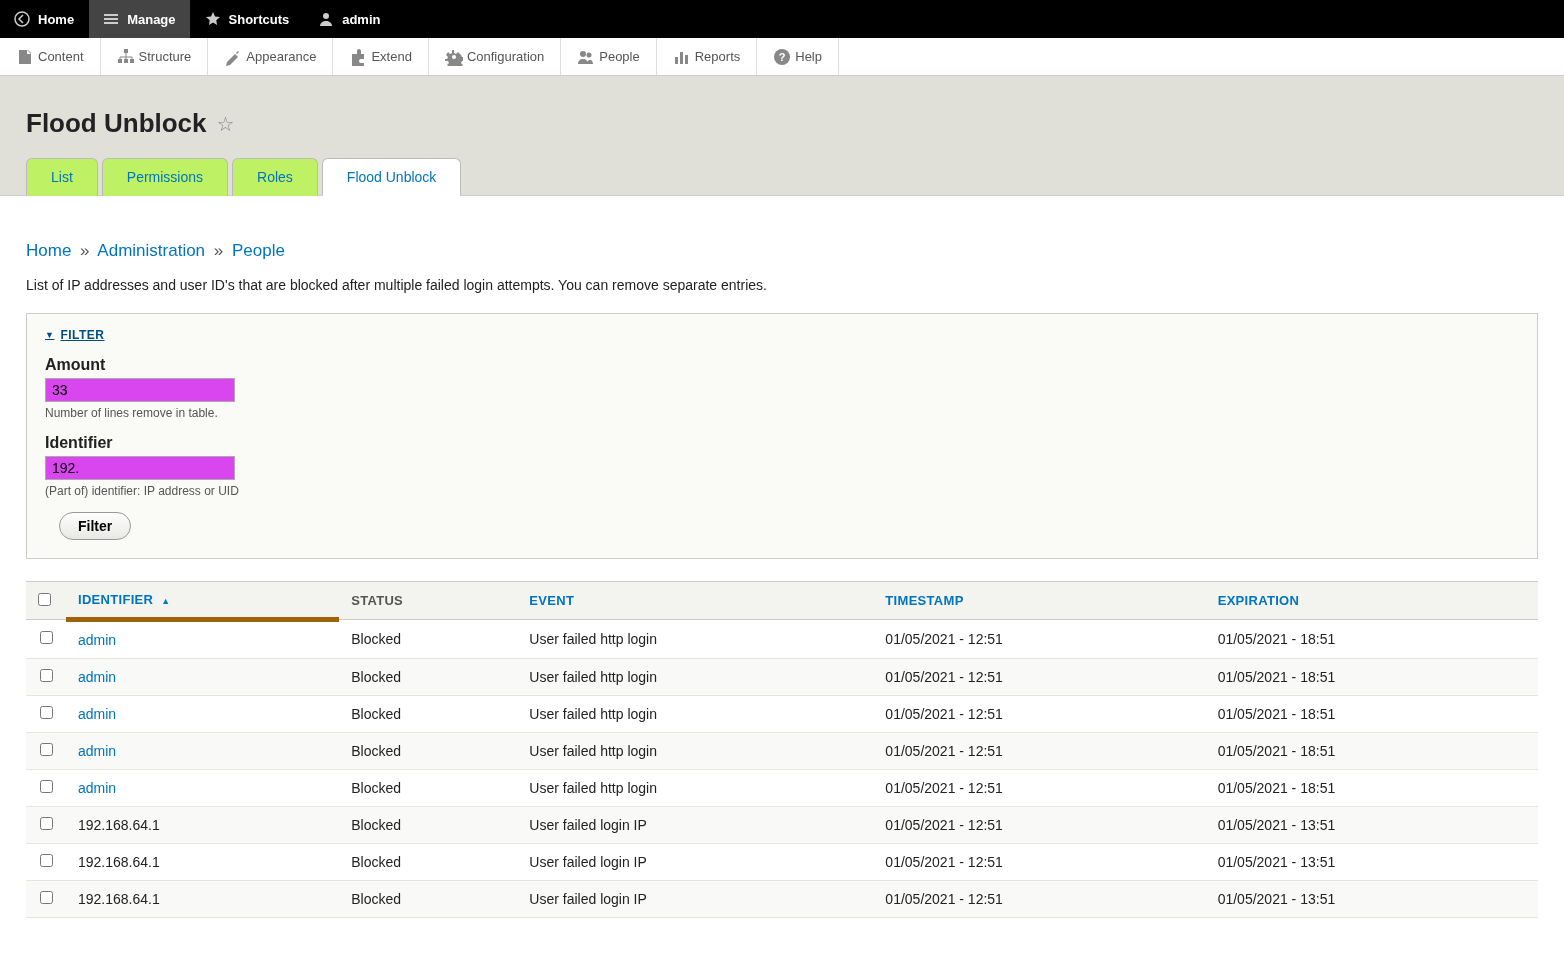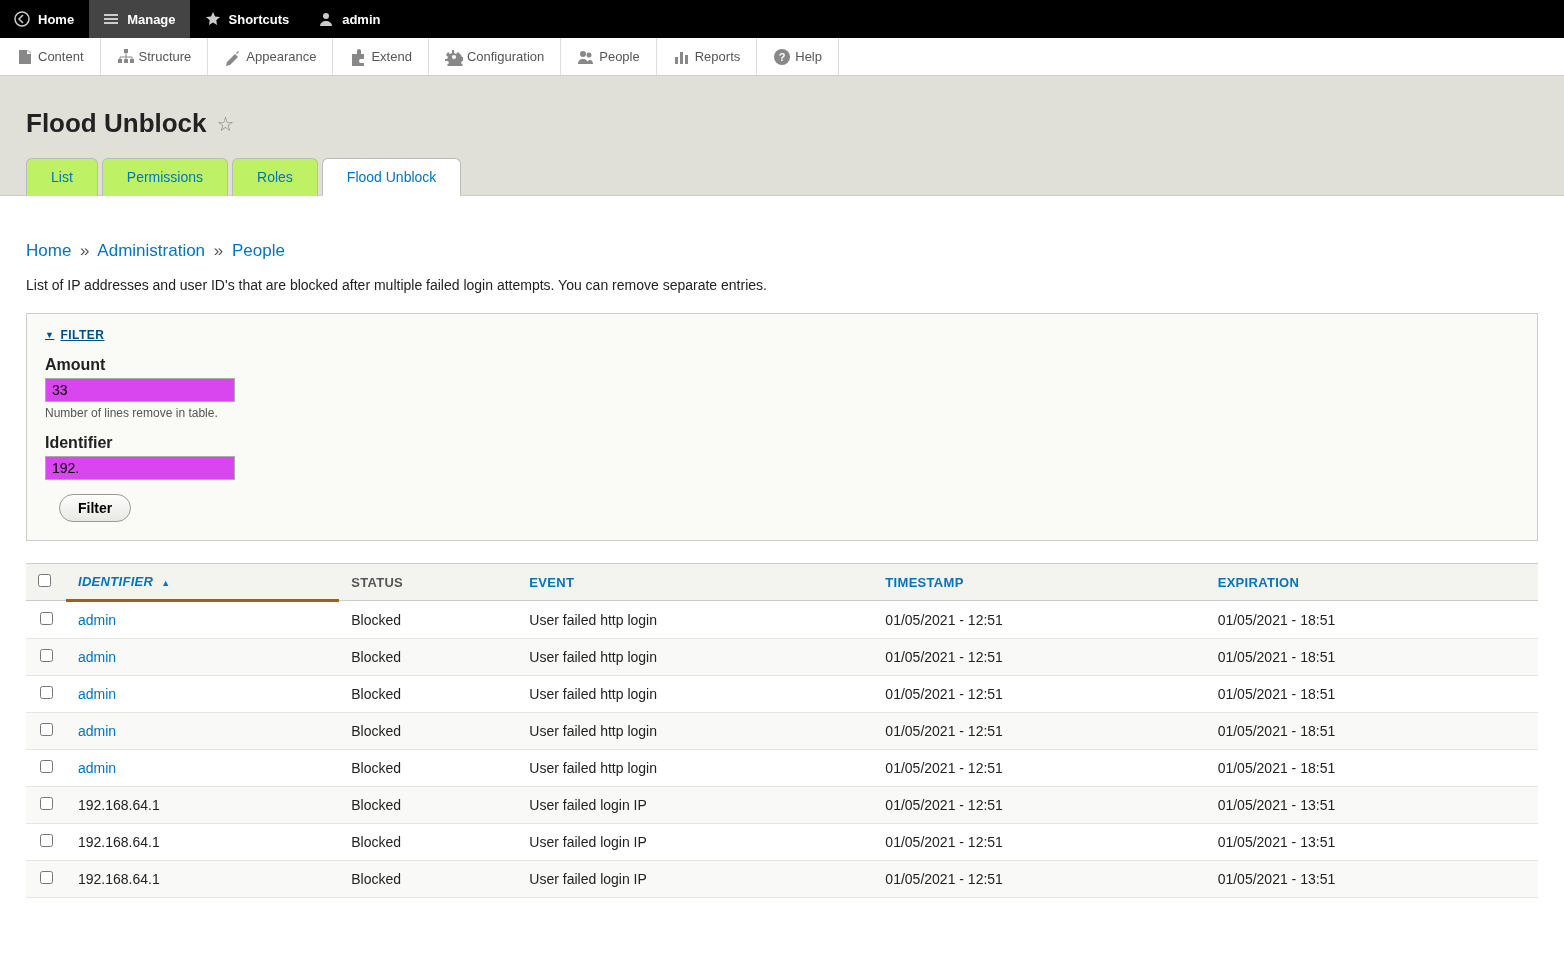--- a/index.html
+++ b/index.html
@@ -198,22 +198,21 @@
     border-top: 1px solid #ccc;
     border-bottom: 1px solid #ccc;
     padding: 10px 12px;
     font-weight: bold;
     font-size: 13px;
     letter-spacing: 0.3px;
     color: #555;
   }
   table.data thead th.sortable a { color: #0074bd; }
   table.data thead th.sorted {
-    border-bottom: 3px solid #a16207;
-    font-style: italic;
+    border-bottom: 5px solid #a16207;
   }
   table.data thead th .sort-arrow {
     font-size: 9px;
     margin-left: 4px;
     color: #0074bd;
   }
   table.data tbody td {
     padding: 10px 12px;
     border-bottom: 1px solid #e6e6e0;
   }
@@ -376,20 +375,21 @@
 
     <div class="form-item">
       <label class="form-label">Amount</label>
       <input class="form-input" type="text" value="33" style="">
       <div class="form-desc">Number of lines remove in table.</div>
     </div>
 
     <div class="form-item">
       <label class="form-label">Identifier</label>
       <input class="form-input" type="text" value="192." style="">
+      <div class="form-desc">(Part of) identifier: IP address or UID</div>
     </div>
 
     <button class="filter-btn">Filter</button>
   </div>
 
   <table class="data">
     <thead>
       <tr>
         <th class="checkbox-cell">
           <input type="checkbox" style="">

